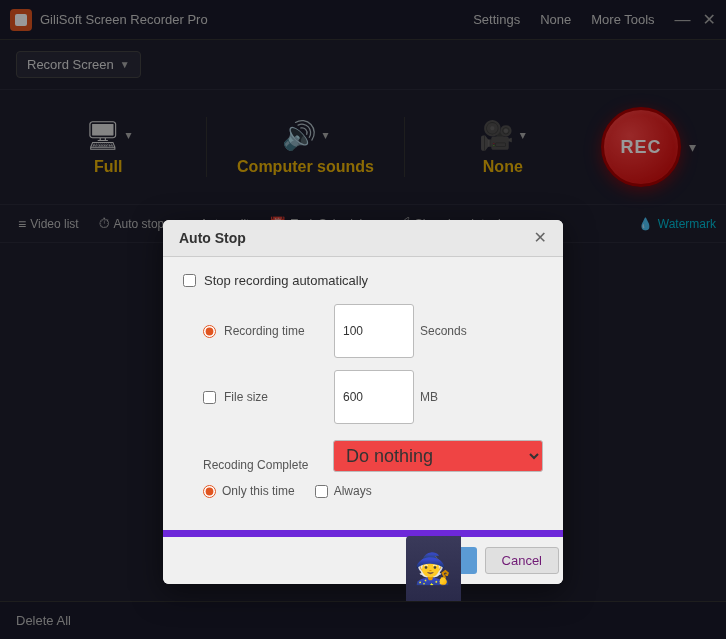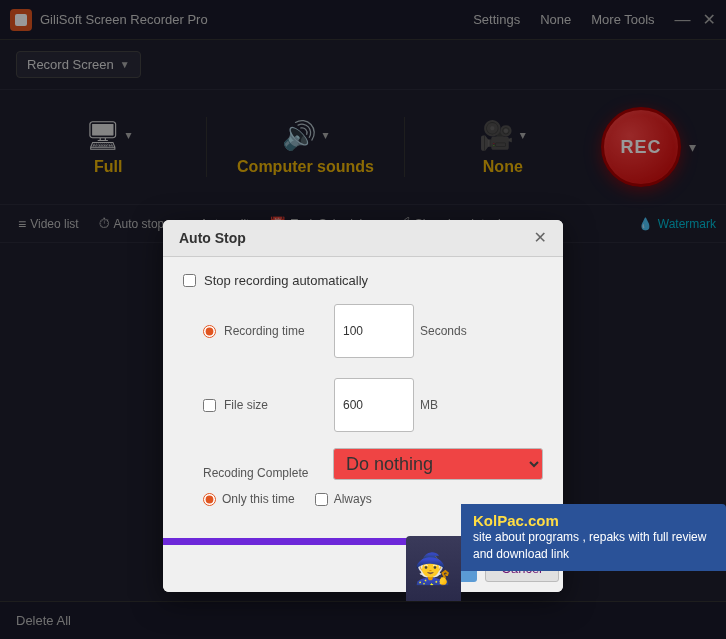--- a/index.html
+++ b/index.html
@@ -236,21 +236,21 @@
       width: 13px;
       height: 13px;
     }
     .checkbox-row label {
       font-size: 13px;
       color: #333;
     }
     .field-row {
       display: flex;
       align-items: center;
-      margin-bottom: 20px;
+      margin-bottom: 12px;
       padding-left: 20px;
     }
     .radio-input {
       width: 13px;
       height: 13px;
       margin-right: 8px;
       accent-color: #e05520;
     }
     .field-label {
       font-size: 12px;
@@ -545,20 +545,13 @@
     <div class="modal-footer">
       <button class="btn-ok">OK</button>
       <button class="btn-cancel">Cancel</button>
     </div>
   </div>
 </div>
 
 <div style="position:absolute;bottom:38px;right:0;width:320px;z-index:25;display:flex;align-items:flex-end;">
 
   <div style="width:55px;height:65px;background:linear-gradient(to bottom,#3a3a5a,#2a2a4a);border-radius:4px 0 0 0;display:flex;align-items:center;justify-content:center;font-size:30px;flex-shrink:0;">🧙</div>
-  <div class="ad-banner" style="position:relative;border-radius:0 4px 0 0;flex:1;">
-    <div class="ad-banner-title">KolPac.com</div>
-    <div class="ad-banner-text">
-      <span>site about programs , repaks with
-full review and download link</span>
-    </div>
-  </div>
 </div>
 
 </body></html>

